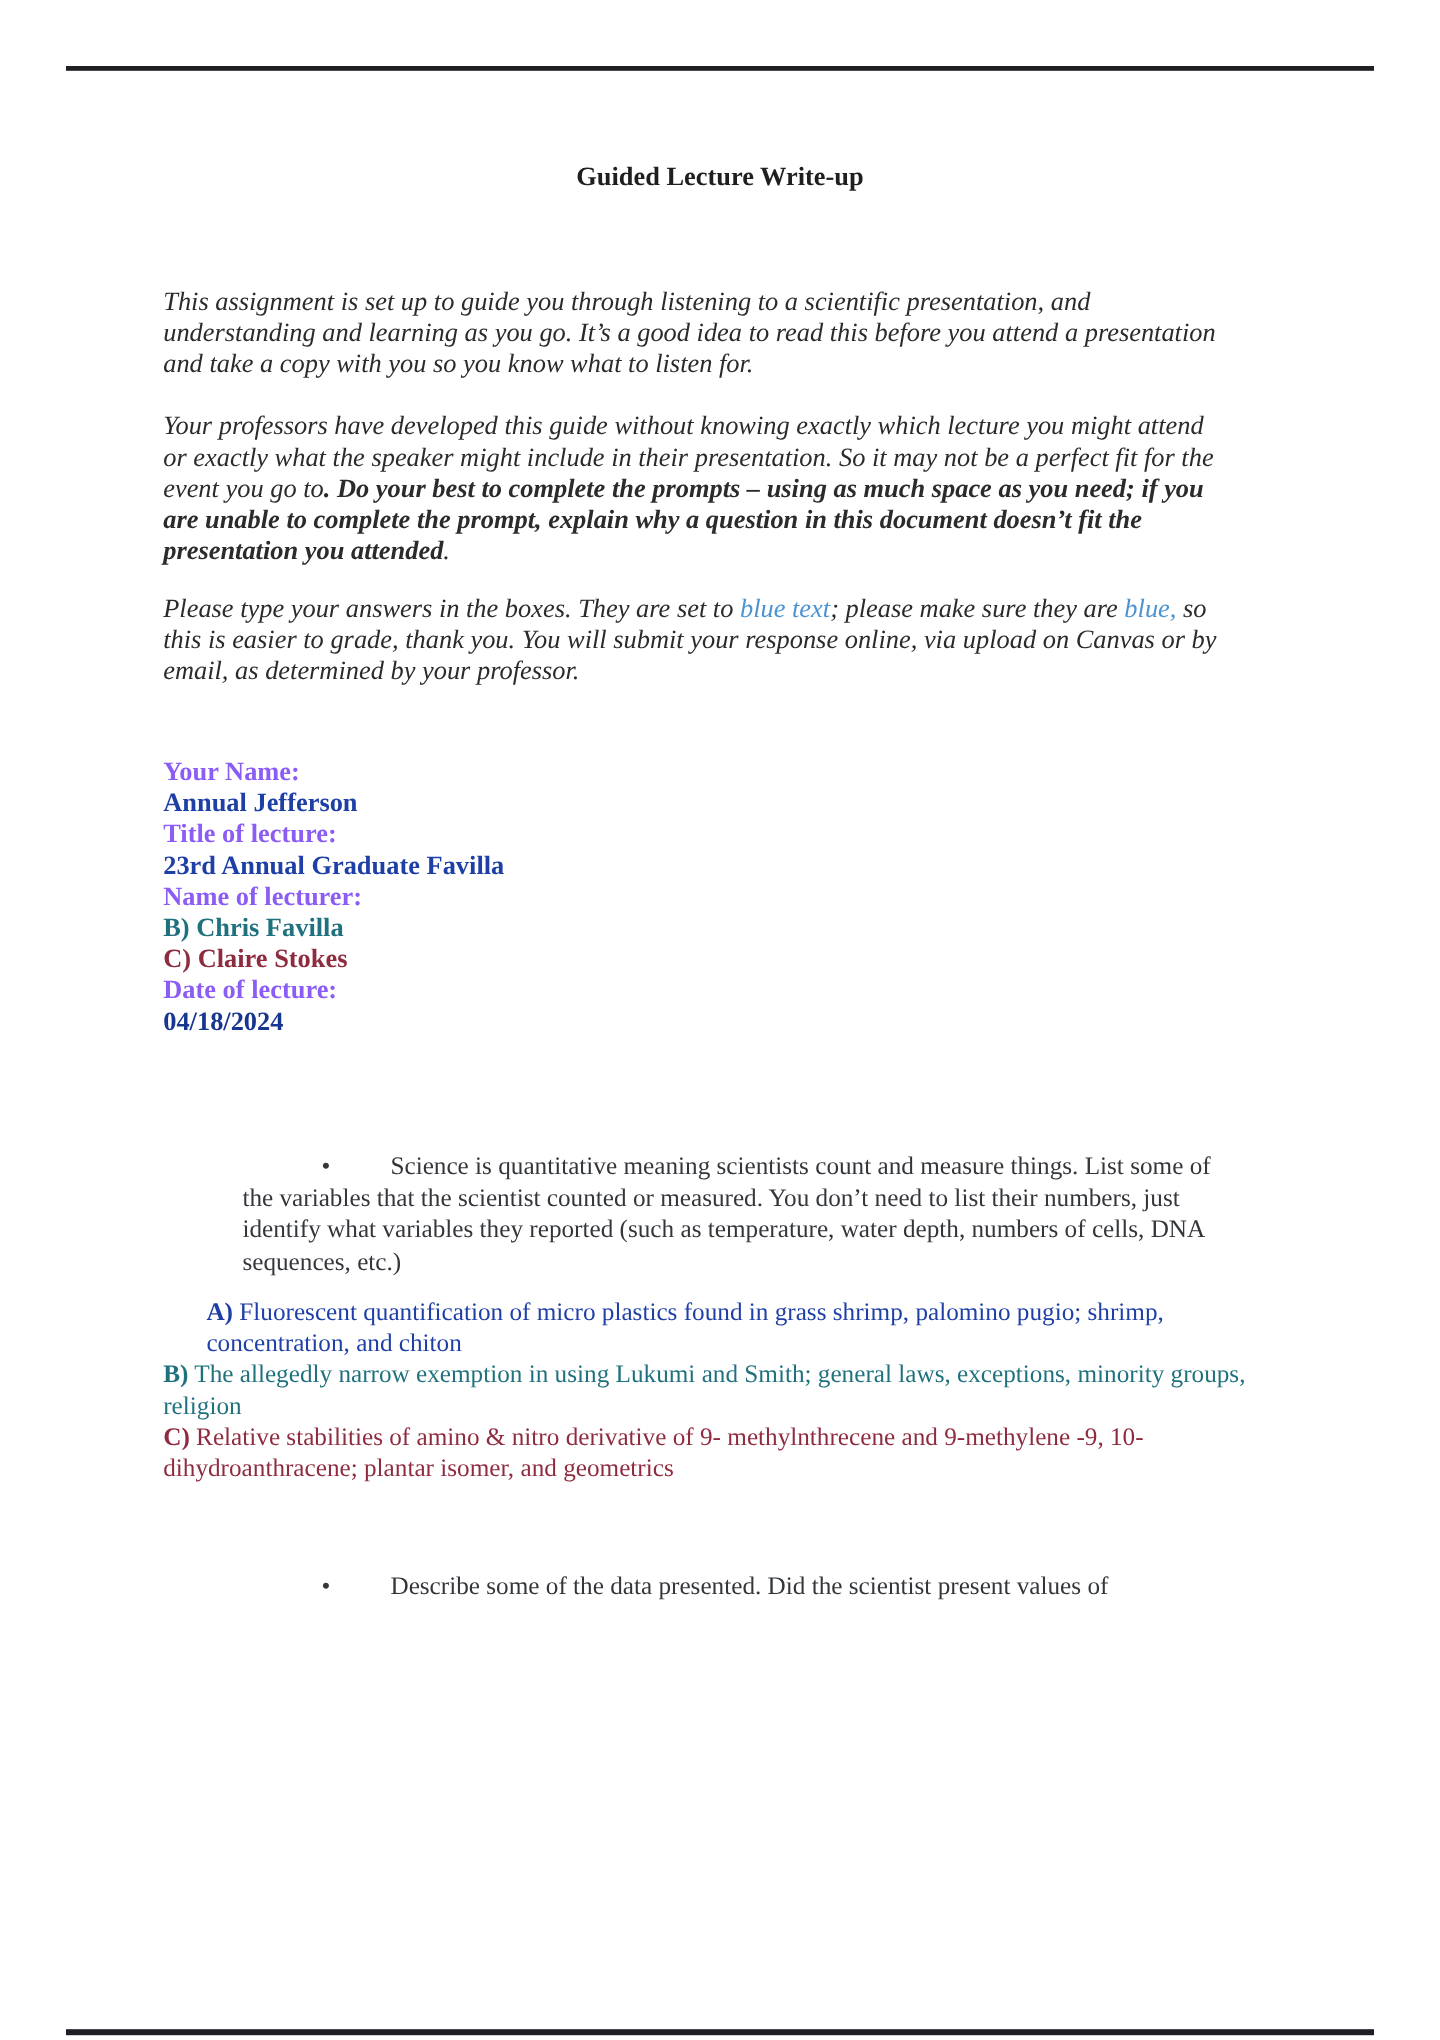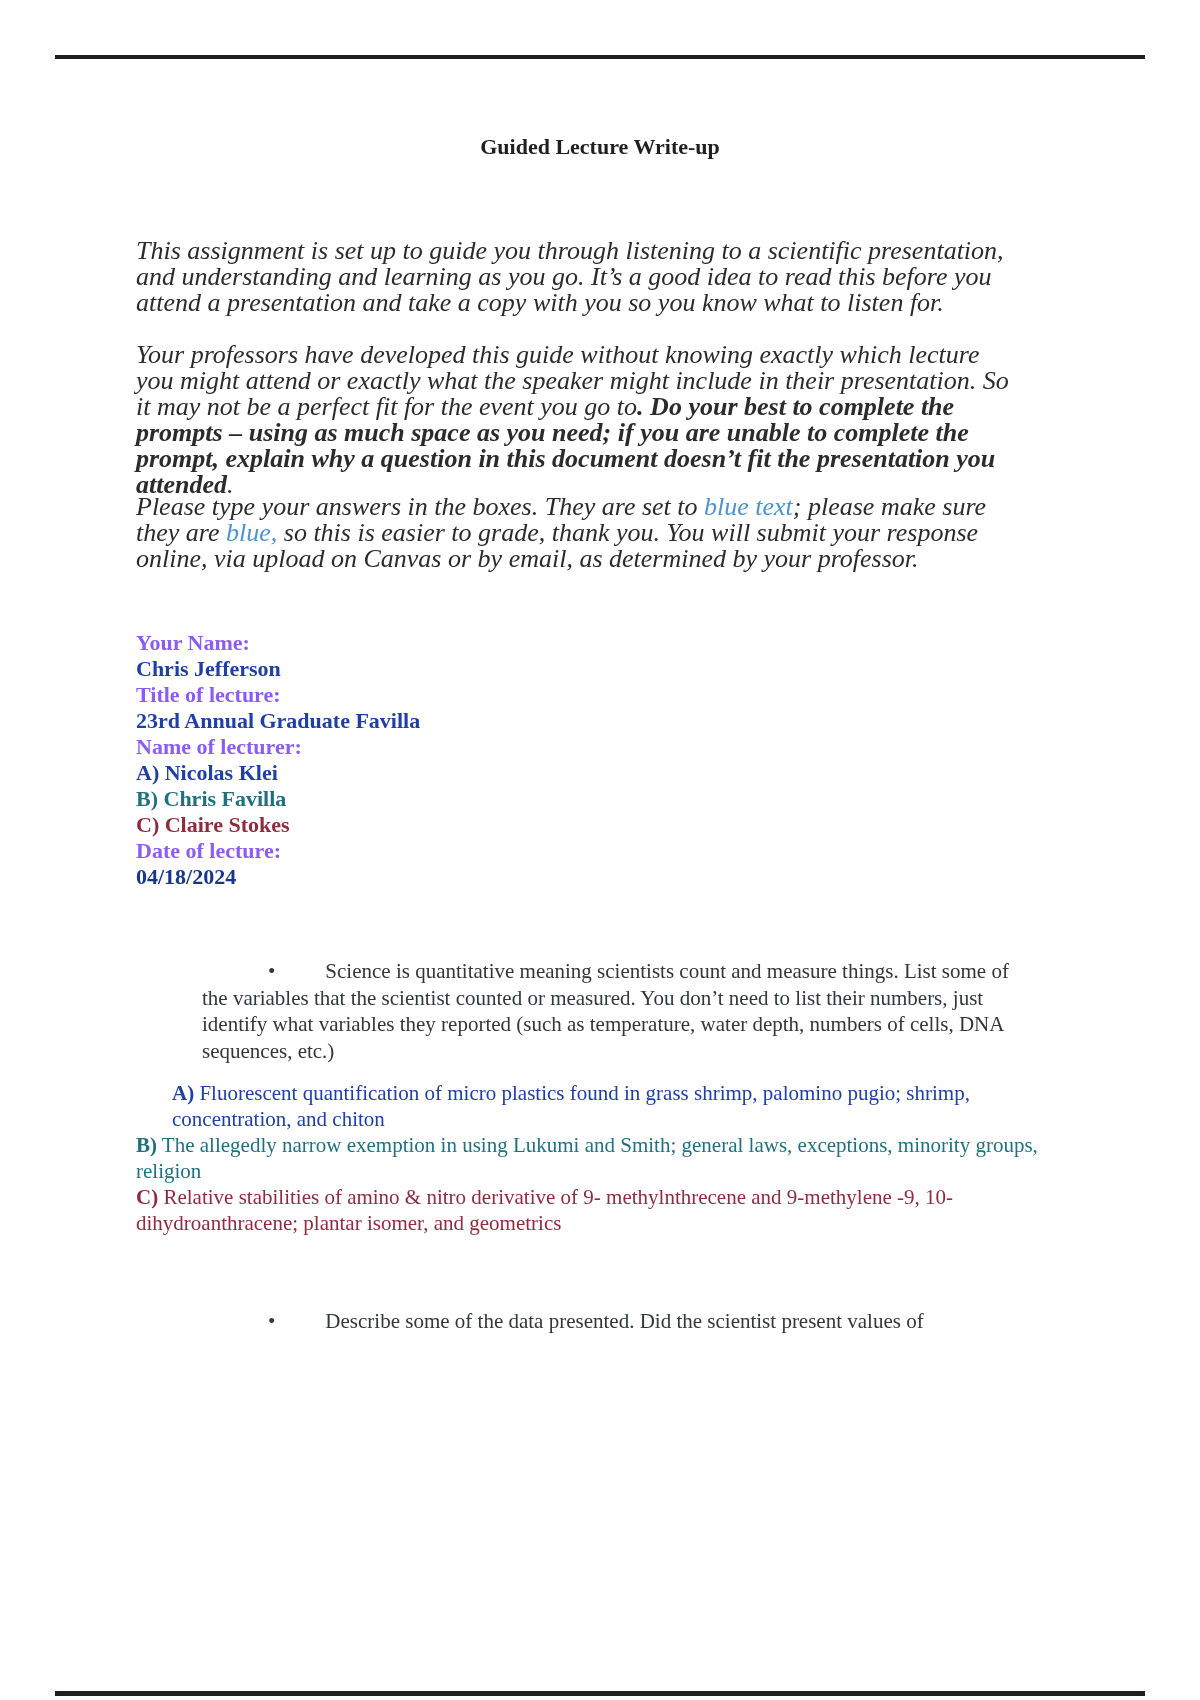--- a/index.html
+++ b/index.html
@@ -41,21 +41,21 @@
     line-height:27px;
     font-weight:bold;
     color:#1f1f1f;
     white-space:pre-wrap;
   }
   .intro-para{
     position:absolute;
     left:136px;
     width:880px;
     font-style:italic;
-    font-size:26px;
+    font-size:22px;
     line-height:26px;
     color:#2b2b2b;
   }
   .p1{top:238px;}
   .p2{top:342px;}
   .p3{top:494px;}
   .bold-it{font-weight:bold;}
   .blue-inline{color:var(--accent-lightblue);}
   .info-block{
     position:absolute;
@@ -111,25 +111,24 @@
   </div>
 
   <p class="intro-para p1">This assignment is set up to guide you through listening to a scientific presentation, and understanding and learning as you go.  It’s a good idea to read this before you attend a presentation and take a copy with you so you know what to listen for.</p>
 
   <p class="intro-para p2"><span>Your professors have developed this guide without knowing exactly which lecture you might attend or exactly what the speaker might include in their presentation. So it may not be a perfect fit for the event you go to</span><span class="bold-it">. Do your best to complete the prompts – using as much space as you need; if you are unable to complete the prompt, explain why a question in this document doesn’t fit the presentation you attended</span><span>.</span></p>
 
   <p class="intro-para p3"><span>Please type your answers in the boxes. They are set to </span><span class="blue-inline">blue text</span><span>; please make sure they are </span><span class="blue-inline">blue,</span><span> so this is easier to grade, thank you. You will submit your response online, via upload on Canvas or by email, as determined by your professor.</span></p>
 
   <div class="info-block">
     <div class="info-label">Your Name:</div>
-    <div class="val-blue">Chris Jefferson</div>
+    <div class="val-blue">Annual Jefferson</div>
     <div class="info-label">Title of lecture:</div>
     <div class="val-blue">23rd Annual Graduate Favilla</div>
     <div class="info-label">Name of lecturer:</div>
-    <div class="val-blue">A) Nicolas Klei</div>
     <div class="val-teal">B) Chris Favilla</div>
     <div class="val-maroon">C) Claire Stokes</div>
     <div class="info-label">Date of lecture:</div>
     <div class="val-navy">04/18/2024</div>
   </div>
 
   <p class="bullet-para bullet-1"><span class="bullet-glyph">•</span><span class="bullet-tab"></span><span>Science is quantitative meaning scientists count and measure things. List some of the variables that the scientist counted or measured. You don’t need to list their numbers, just identify what variables they reported (such as temperature, water depth, numbers of cells, DNA sequences, etc.)</span></p>
 
   <div class="answers-block">
     <p class="answer ans-blue"><span class="answer-label">A)</span><span> Fluorescent quantification of micro plastics found in grass shrimp, palomino pugio; shrimp, concentration, and chiton</span></p>

